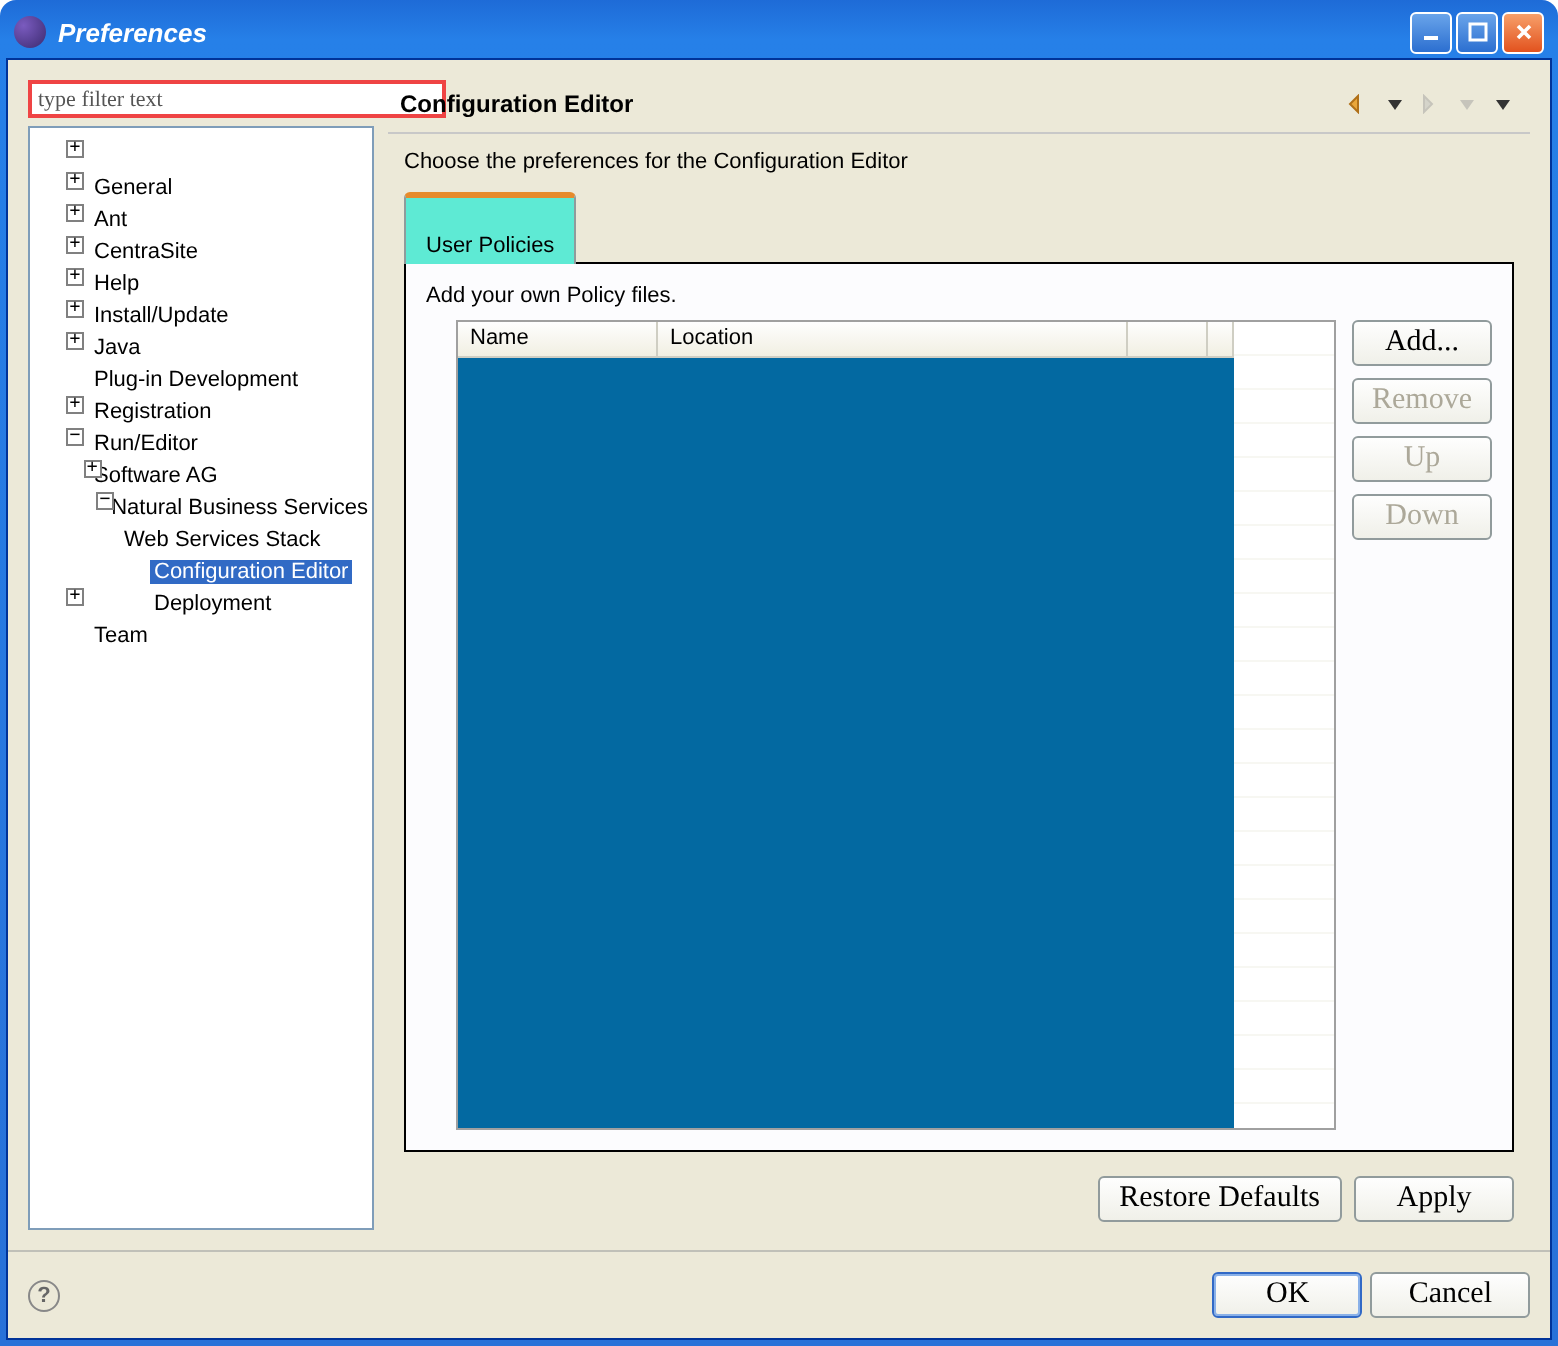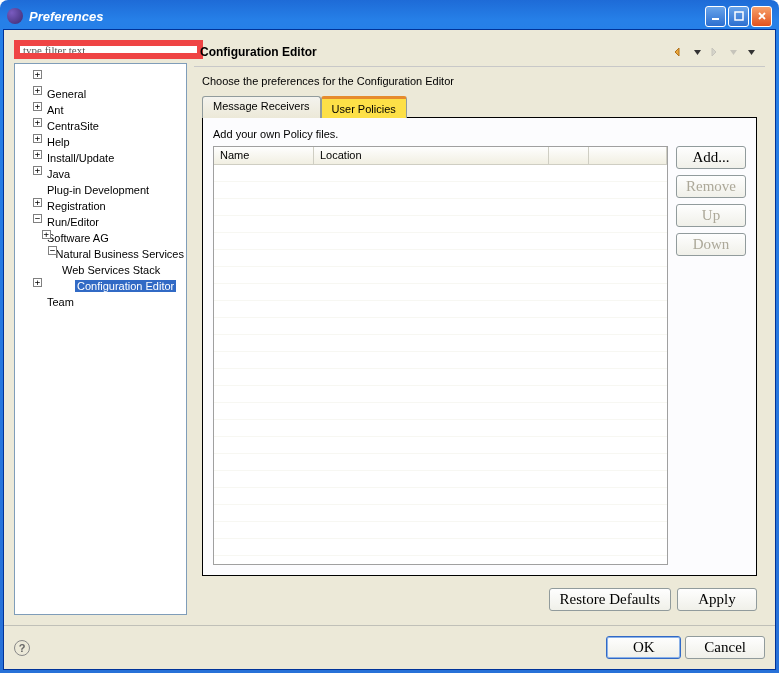--- a/index.html
+++ b/index.html
@@ -48,22 +48,22 @@
   .main-area {
     flex: 1; display: flex;
     padding: 10px;
     gap: 2px;
   }
   .sidebar {
     width: 178px;
     display: flex; flex-direction: column;
   }
   .filter-input {
-    width: 189px; height: 19px;
-    border: 6px solid #ef4444;
+    width: 209px; height: 19px;
+    border: 2px solid #ef4444;
     font-size: 11px; padding: 1px 3px;
     color: #555;
     margin-bottom: 4px;
     font-family: Tahoma;
   }
   .tree {
     flex: 1;
     background: #fff;
     border: 1px solid #7f9db9;
     padding: 2px 0;
@@ -111,37 +111,37 @@
   .tab {
     padding: 3px 10px 3px 10px;
     border: 1px solid #919b9c;
     background: linear-gradient(#f4f3ee, #ece9d8);
     border-bottom: none;
     border-radius: 3px 3px 0 0;
     margin-right: 0px; cursor: pointer;
     position: relative; top: 1px;
   }
   .tab.active {
-    background: #fde047;
+    background: #5eead4;
     border-top: 3px solid #e68b2c;
-    padding-top: 4px;
+    padding-top: 18px;
     z-index: 2;
   }
   .tab-panel {
     border: 1px solid #000000;
     background: #fcfcfe;
     flex: 1;
     padding: 10px;
     display: flex; flex-direction: column;
   }
   .panel-hint { margin-bottom: 6px; }
   .table-layout { flex: 1; display: flex; gap: 8px; }
   .grid-wrap {
     flex: 1; border: 1px solid #a0a0a0; background: #0369a1;
-    display: flex; flex-direction: column;
+    display: flex; flex-direction: row; margin-left: 15px;
   }
   .grid-head { display: flex; height: 18px; }
   .grid-head-cell {
     background: linear-gradient(#fefefe, #f1efe2);
     border-right: 1px solid #cfcec3;
     border-bottom: 1px solid #cfcec3;
     padding: 2px 6px;
   }
   .grid-body {
     flex: 1;
@@ -269,20 +269,27 @@
             </div>
             <div class="tree-item">
               <span class="indent"></span>
               <span class="indent"></span>
               <span class="indent"></span>
               <span class="expander-spacer"></span>
               <span class="tree-label selected">Configuration Editor</span>
             </div>
             <div class="tree-item">
               <span class="indent"></span>
+              <span class="indent"></span>
+              <span class="indent"></span>
+              <span class="expander-spacer"></span>
+              <span class="tree-label">Deployment</span>
+            </div>
+            <div class="tree-item">
+              <span class="indent"></span>
               <span class="expander">+</span>
               <span class="tree-label">Team</span>
             </div>
           </div>
       </div>
 
       <div class="content">
         <div class="content-header">
           <div class="page-title">Configuration Editor</div>
           <div class="nav-arrows">
@@ -309,21 +316,20 @@
             <div class="arrow-btn">
                 <svg width="7" height="7">
                   <path d="M0 1 L7 1 L3.5 6 Z" fill="#333"></path>
                 </svg>
               </div>
           </div>
         </div>
         <div class="content-body">
           <div class="subtitle">Choose the preferences for the Configuration Editor</div>
           <div class="tabs-row" id="tabs">
-              <div class="tab">Message Receivers</div>
               <div class="tab active">User Policies</div>
             </div>
           <div class="tab-panel">
             <div class="panel-hint">Add your own Policy files.</div>
             <div class="table-layout">
               <div class="grid-wrap">
                 <div class="grid-head" id="grid-head">
                     <div class="grid-head-cell" style="width: 100px;">Name</div>
                     <div class="grid-head-cell" style="width: 235px;">Location</div>
                     <div class="grid-head-cell" style="width: 40px;"></div>

